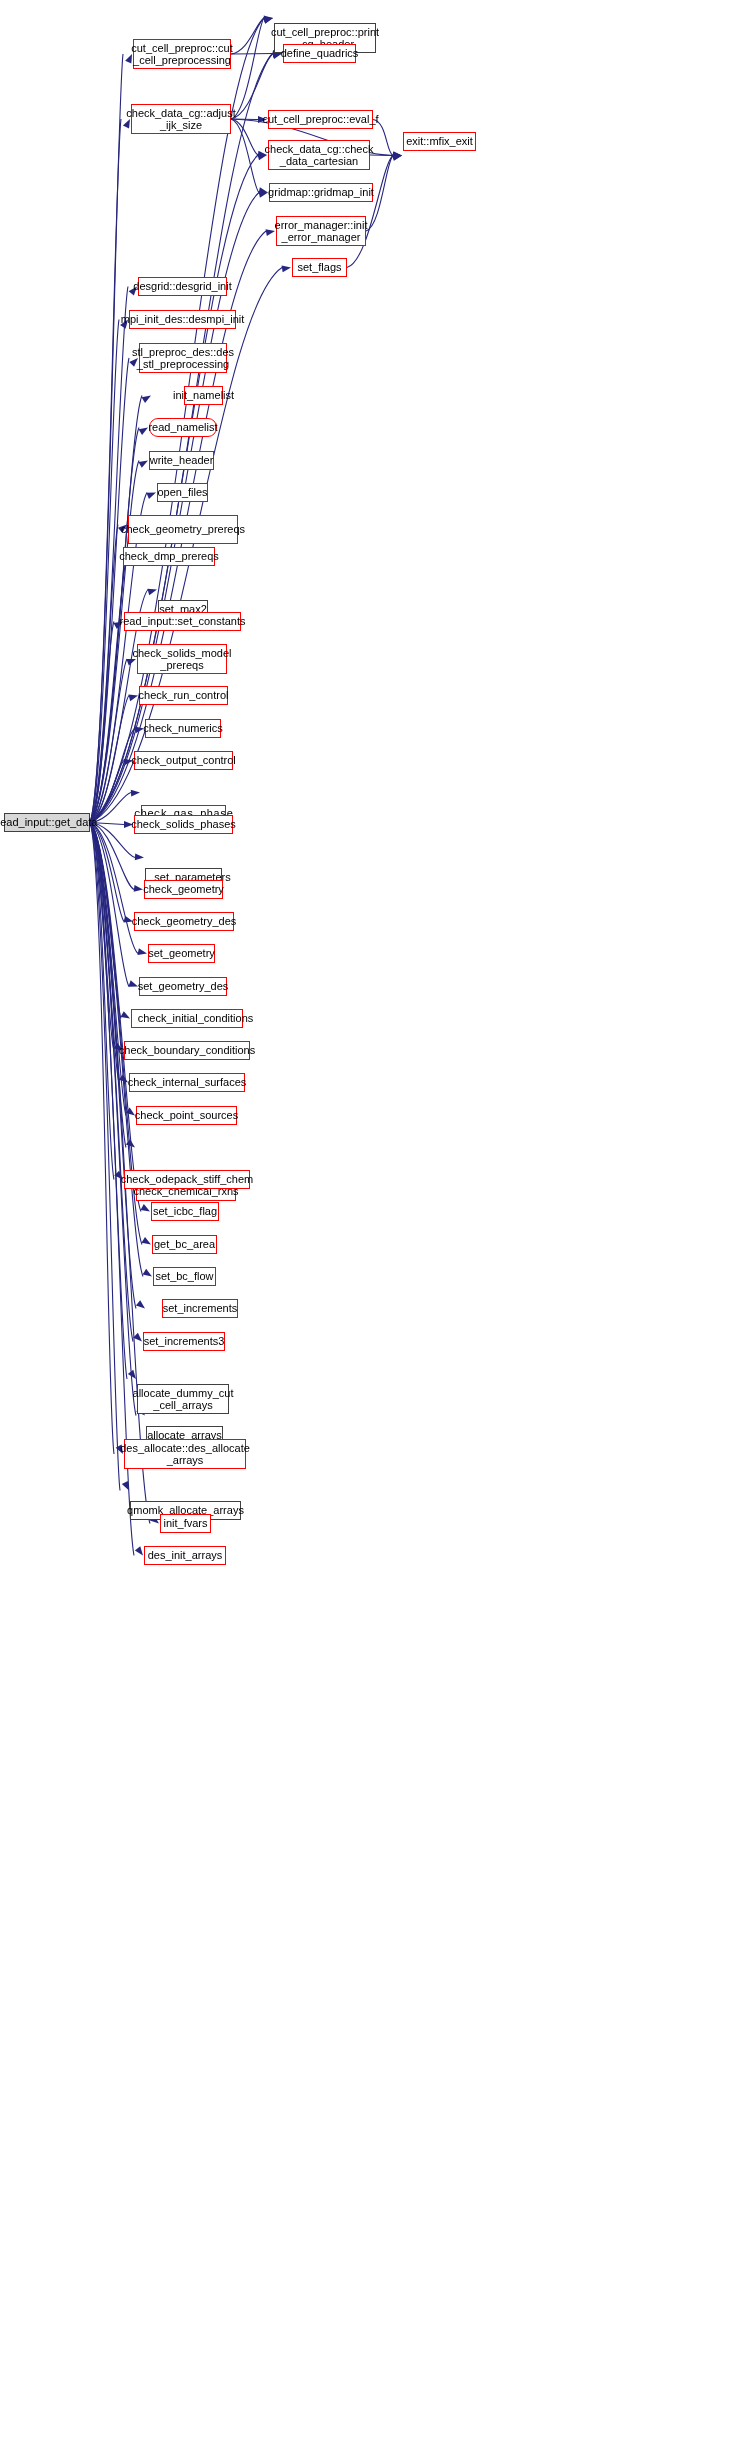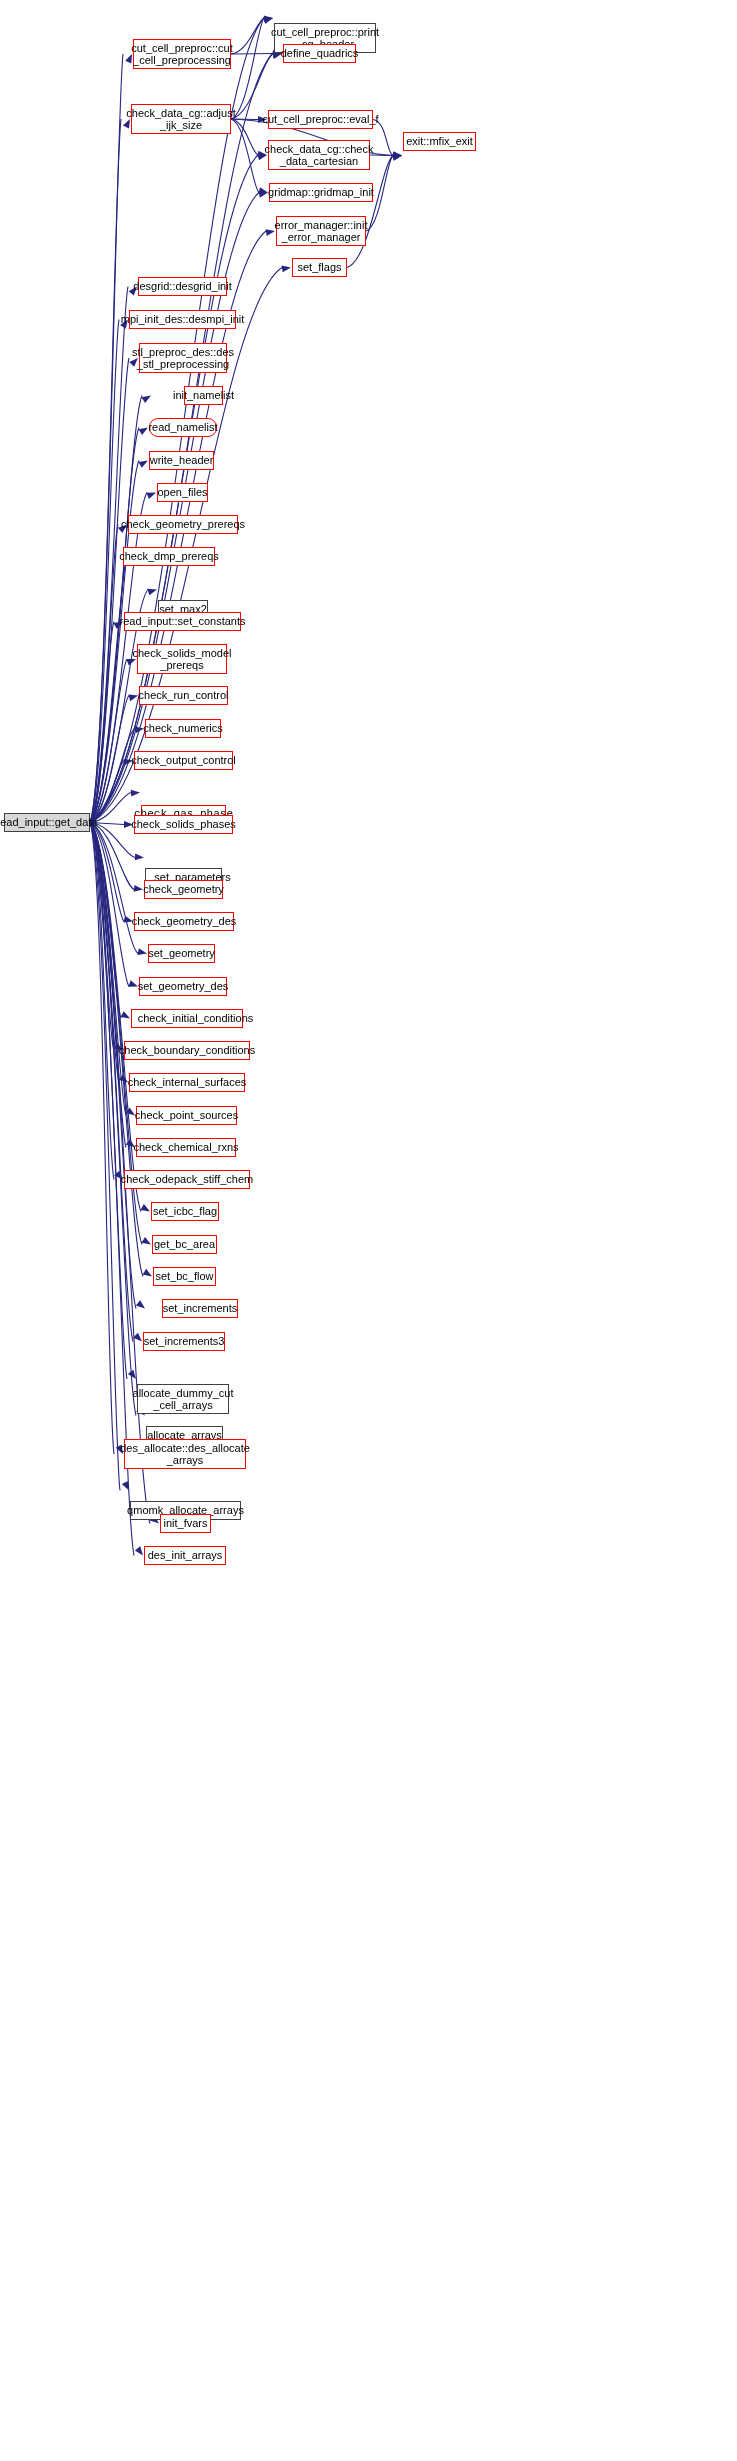--- a/index.html
+++ b/index.html
@@ -164,41 +164,41 @@
   <div class="node" style="left:292px;top:258px;width:55px;height:19px;">set_flags</div>
 
   <div class="node" style="left:138px;top:277px;width:89px;height:19px;">desgrid::desgrid_init</div>
   <div class="node" style="left:129px;top:310px;width:107px;height:19px;">mpi_init_des::desmpi_init</div>
   <div class="node" style="left:139px;top:343px;width:88px;height:30px;">stl_preproc_des::des
 _stl_preprocessing</div>
   <div class="node" style="left:152px;top:386px;width:39px;height:19px;margin-left:32px;">init_namelist</div>
   <div class="node" style="left:149px;top:418px;width:68px;height:19px;border-radius:9px;">read_namelist</div>
   <div class="node" style="left:149px;top:451px;width:65px;height:19px;">write_header</div>
   <div class="node" style="left:157px;top:483px;width:51px;height:19px;">open_files</div>
-  <div class="node" style="left:128px;top:515px;width:110px;height:19px;">check_geometry_prereqs</div>
+  <div class="node" style="left:128px;top:515px;width:110px;height:29px;">check_geometry_prereqs</div>
   <div class="node" style="left:123px;top:547px;width:92px;height:19px;">check_dmp_prereqs</div>
   <div class="node plain" style="left:158px;top:580px;width:50px;height:19px;">set_max2</div>
   <div class="node" style="left:124px;top:612px;width:117px;height:19px;">read_input::set_constants</div>
   <div class="node" style="left:137px;top:644px;width:90px;height:30px;">check_solids_model
 _prereqs</div>
   <div class="node" style="left:139px;top:686px;width:89px;height:19px;">check_run_control</div>
   <div class="node" style="left:145px;top:719px;width:76px;height:19px;">check_numerics</div>
   <div class="node" style="left:134px;top:751px;width:99px;height:19px;">check_output_control</div>
   <div class="node" style="left:141px;top:805px;width:85px;height:19px;font-family:Liberation Mono, monospace;">check_gas_phase</div>
   <div class="node" style="left:134px;top:815px;width:99px;height:19px;">check_solids_phases</div>
   <div class="node plain" style="left:145px;top:848px;width:77px;height:19px;padding-left:21px;">set_parameters</div>
   <div class="node" style="left:144px;top:880px;width:79px;height:19px;">check_geometry</div>
   <div class="node" style="left:134px;top:912px;width:100px;height:19px;">check_geometry_des</div>
   <div class="node" style="left:148px;top:944px;width:67px;height:19px;">set_geometry</div>
   <div class="node" style="left:139px;top:977px;width:88px;height:19px;">set_geometry_des</div>
   <div class="node" style="left:131px;top:1009px;width:112px;height:19px;padding-left:20px;">check_initial_conditions</div>
   <div class="node" style="left:124px;top:1041px;width:126px;height:19px;">check_boundary_conditions</div>
   <div class="node" style="left:129px;top:1073px;width:116px;height:19px;">check_internal_surfaces</div>
   <div class="node" style="left:136px;top:1106px;width:101px;height:19px;">check_point_sources</div>
-  <div class="node" style="left:136px;top:1138px;width:100px;height:19px;">check_chemical_rxns</div>
+  <div class="node" style="left:136px;top:1182px;width:100px;height:19px;">check_chemical_rxns</div>
   <div class="node" style="left:124px;top:1170px;width:126px;height:19px;">check_odepack_stiff_chem</div>
   <div class="node" style="left:151px;top:1202px;width:68px;height:19px;">set_icbc_flag</div>
   <div class="node" style="left:152px;top:1235px;width:65px;height:19px;">get_bc_area</div>
   <div class="node" style="left:153px;top:1267px;width:63px;height:19px;">set_bc_flow</div>
   <div class="node" style="left:162px;top:1299px;width:76px;height:19px;">set_increments</div>
   <div class="node" style="left:143px;top:1332px;width:82px;height:19px;">set_increments3</div>
   <div class="node plain" style="left:137px;top:1364px;width:92px;height:30px;">allocate_dummy_cut
 _cell_arrays</div>
   <div class="node plain" style="left:146px;top:1406px;width:77px;height:19px;">allocate_arrays</div>
   <div class="node" style="left:124px;top:1439px;width:122px;height:30px;">des_allocate::des_allocate

